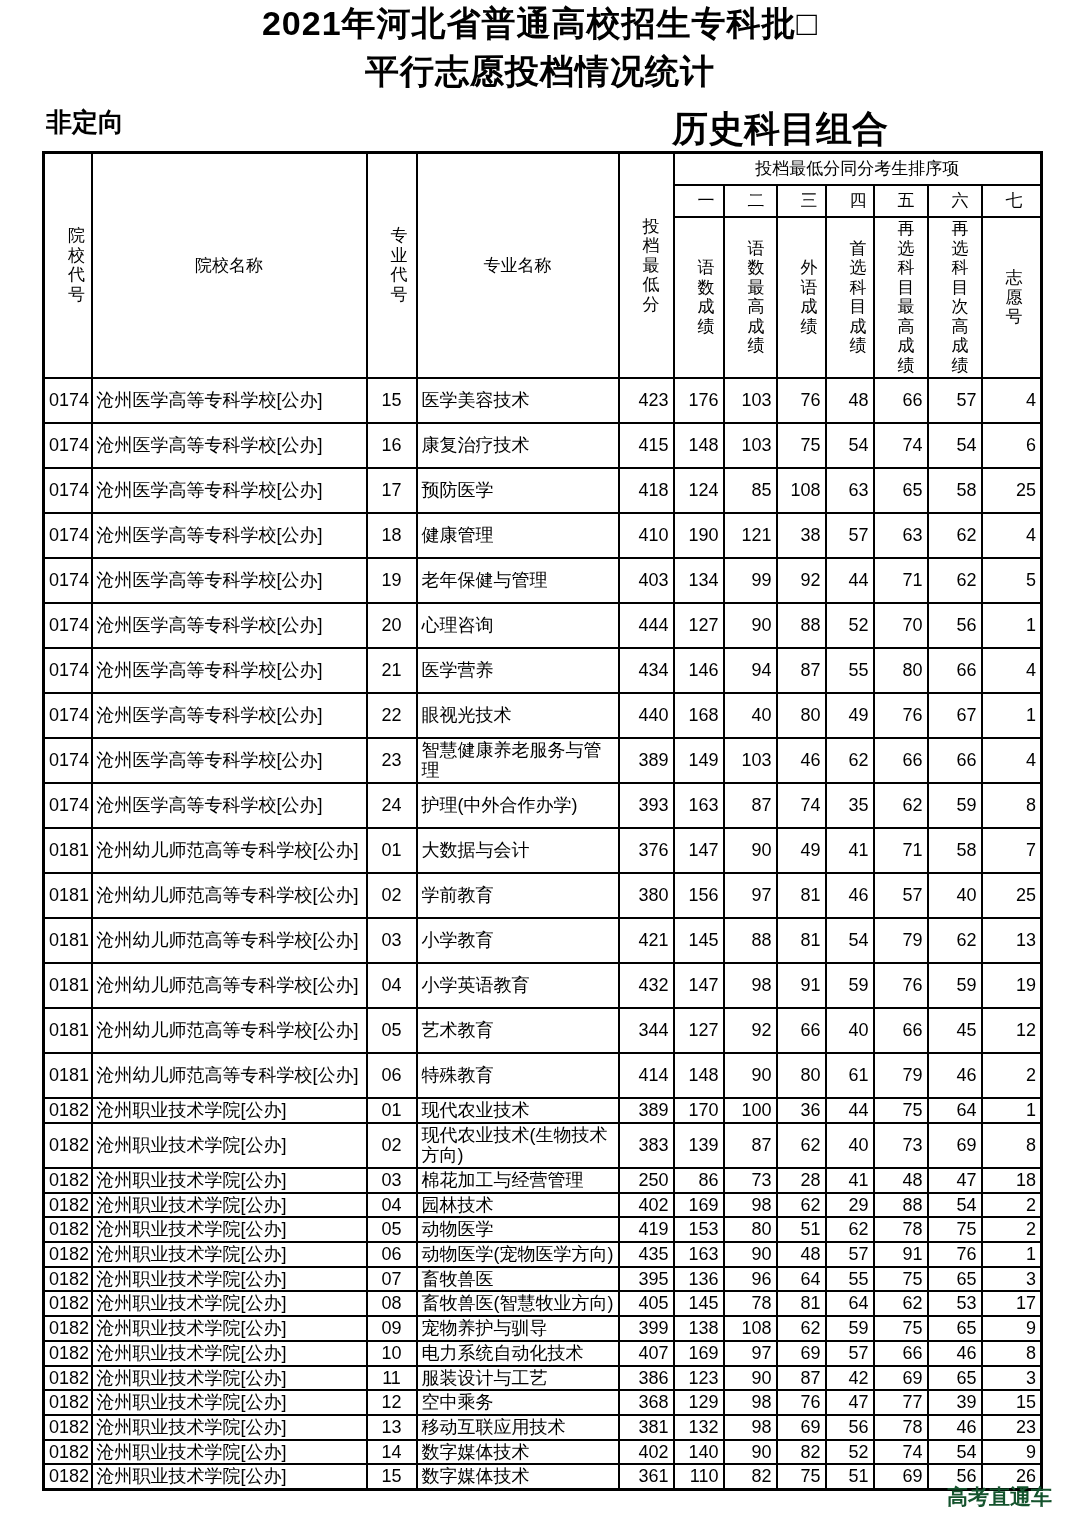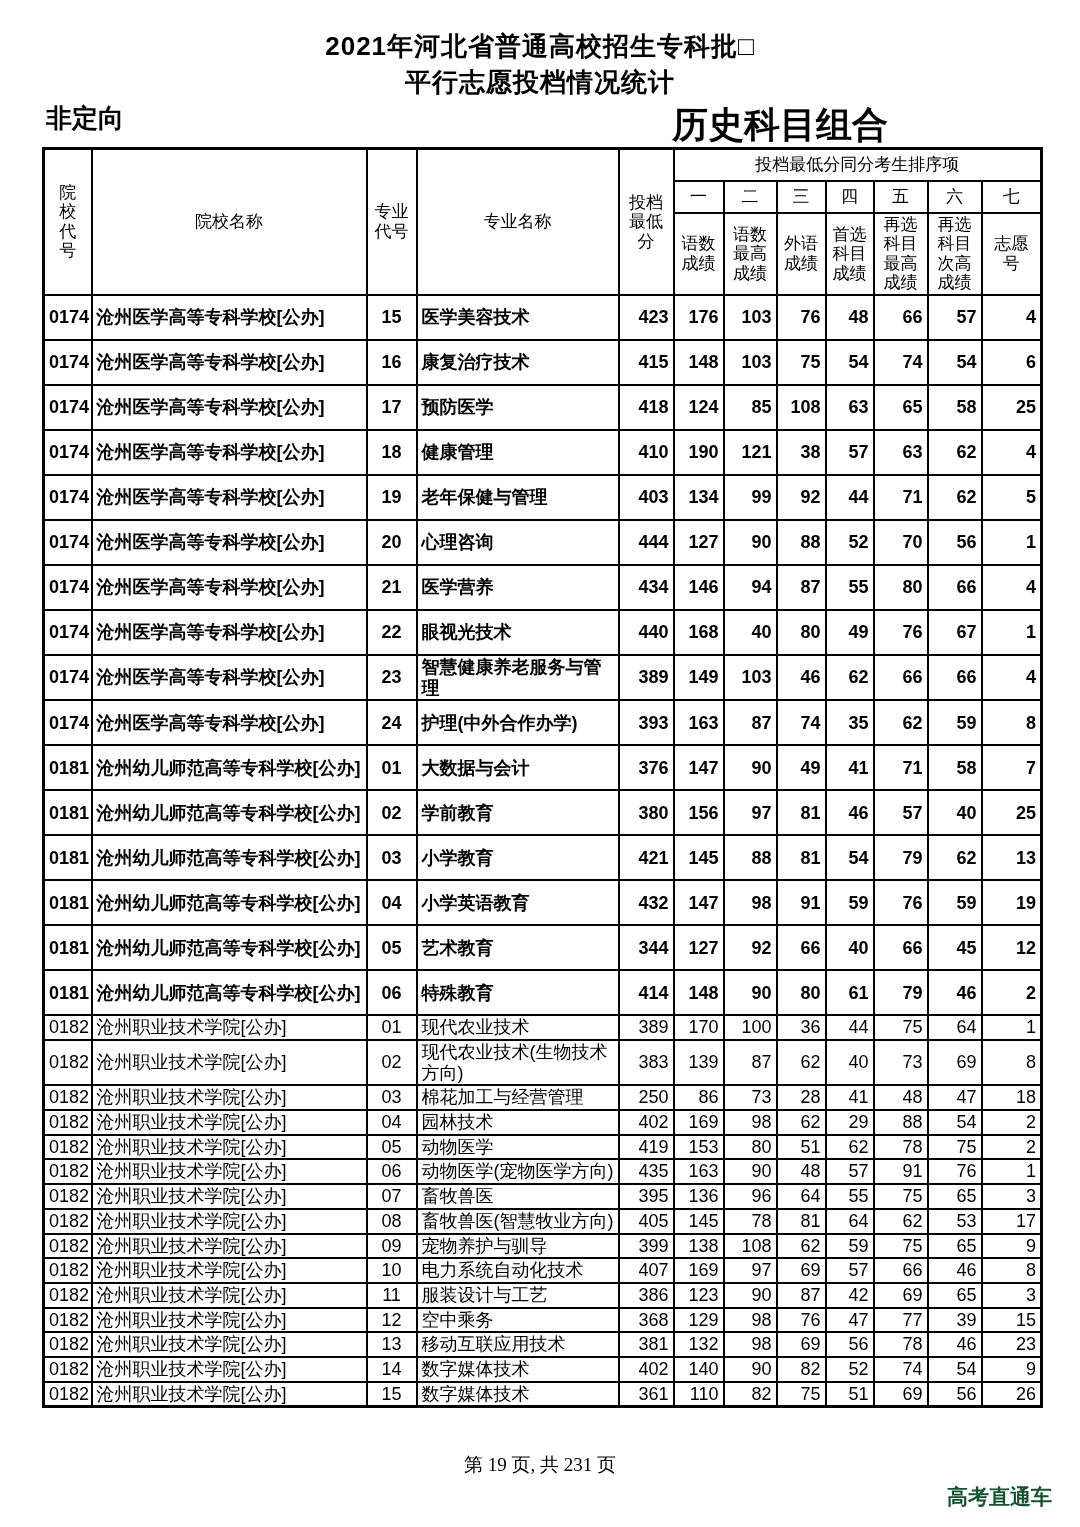--- a/index.html
+++ b/index.html
@@ -7,29 +7,29 @@
     position:relative;
     width:1080px;
     height:1527px;
     background:#ffffff;
     font-family:"Liberation Sans","DejaVu Sans",sans-serif;
     color:#000;
     overflow:hidden;
   }
   .title{
     text-align:center;
-    padding-top:28px;
-    font-size:26px;
+    font-size:34px;
     font-weight:bold;
     line-height:1.4;
     letter-spacing:1px;
   }
   .labels-row{
     position:relative;
     height:40px;
+    margin-top:10px;
     text-align:right;
   }
   .label-left{
     position:absolute;
     left:46px;
     top:0;
     font-size:26px;
     font-weight:bold;
   }
   .label-right{
@@ -51,31 +51,31 @@
     border:2px solid #000;
     padding:1px 4px;
     line-height:1.15;
     overflow:hidden;
   }
   table.grid th{
     font-weight:normal;
     font-size:17px;
     text-align:center;
     vertical-align:middle;
-    padding:1px 6px;
+    padding:1px 23px;
   }
   th.ordinal{height:28px;font-size:18px;}
   th.group-head{height:28px;font-size:18px;}
   tr.sublabels th{height:76px;}
   td{font-size:18px;vertical-align:middle;}
   td.c-center{text-align:center;}
   td.c-left{text-align:left;padding:1px 4px 1px 6px;}
   td.c-left.school{width:auto;}
   td.c-num{text-align:right;padding-right:5px;}
-  tr.tall{height:45px;font-weight:bold;}
+  tr.tall{height:45px;}
   tr.thin{height:22px;}
   .footer{
     text-align:center;
     margin-top:44px;
     font-size:19px;
     font-family:"Liberation Serif","DejaVu Serif",serif;
   }
   .watermark{
     position:absolute;
     right:28px;

